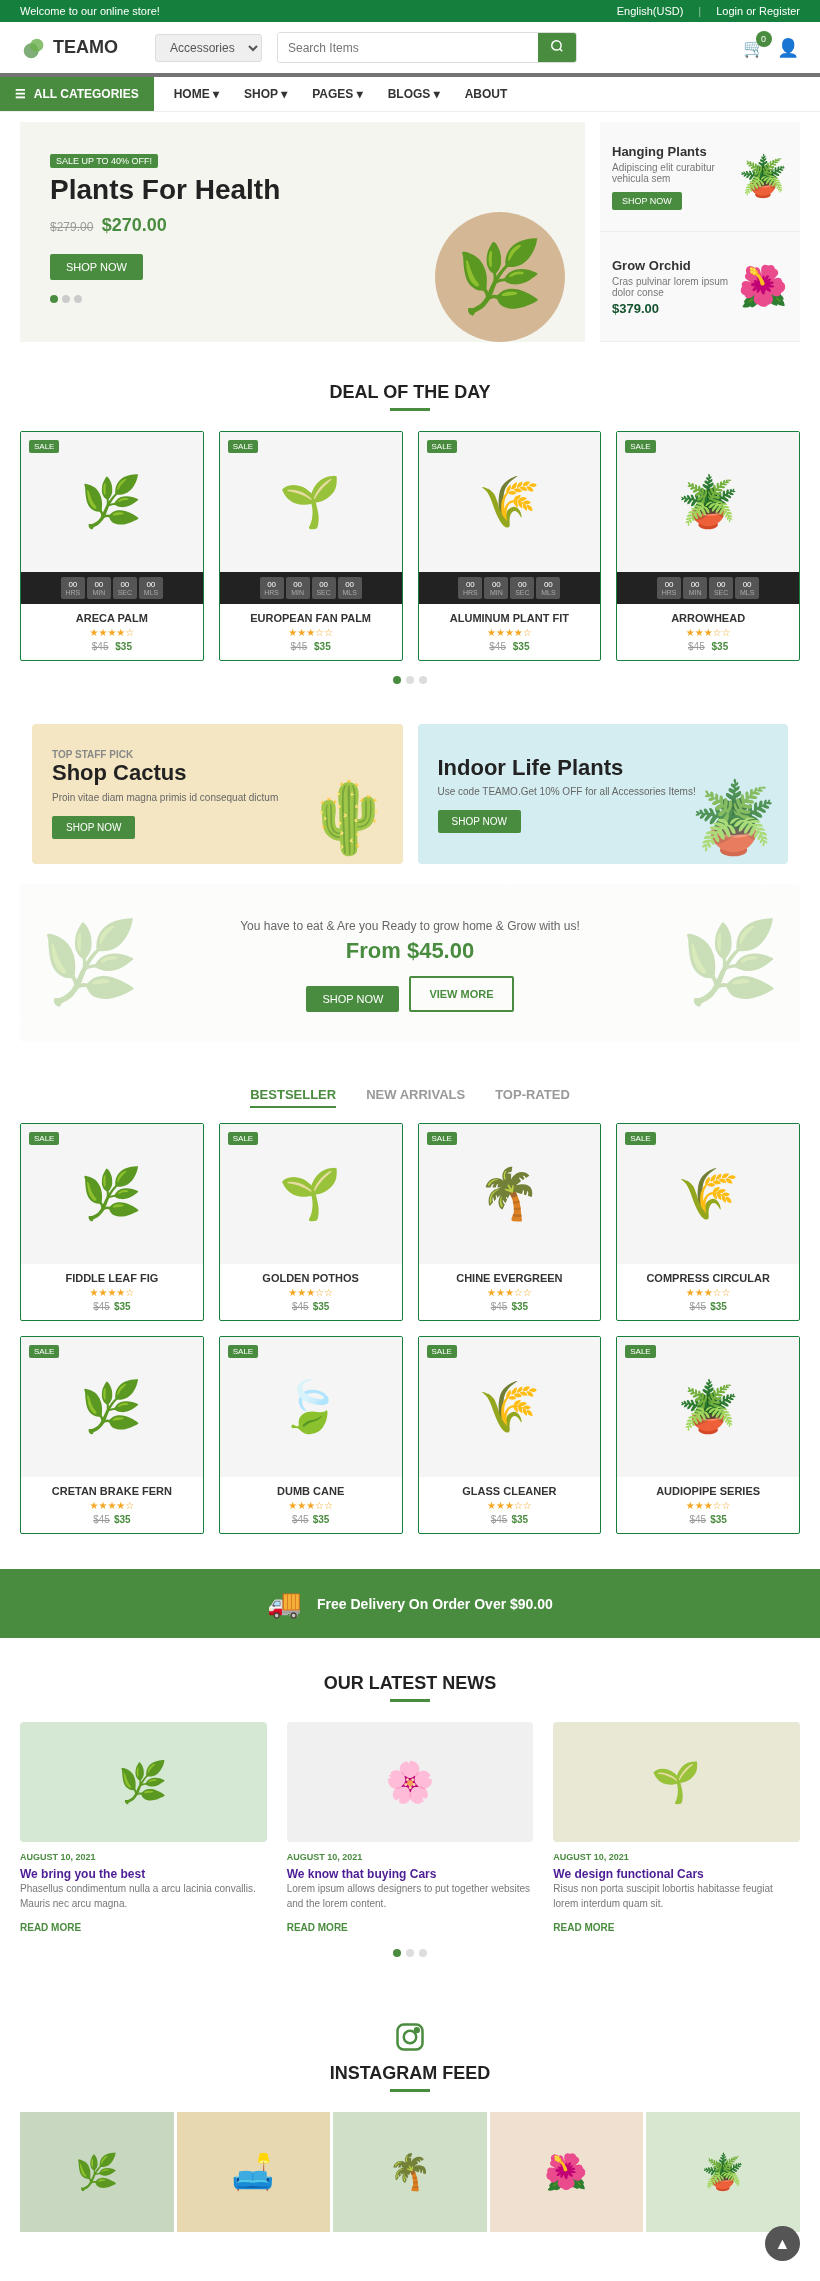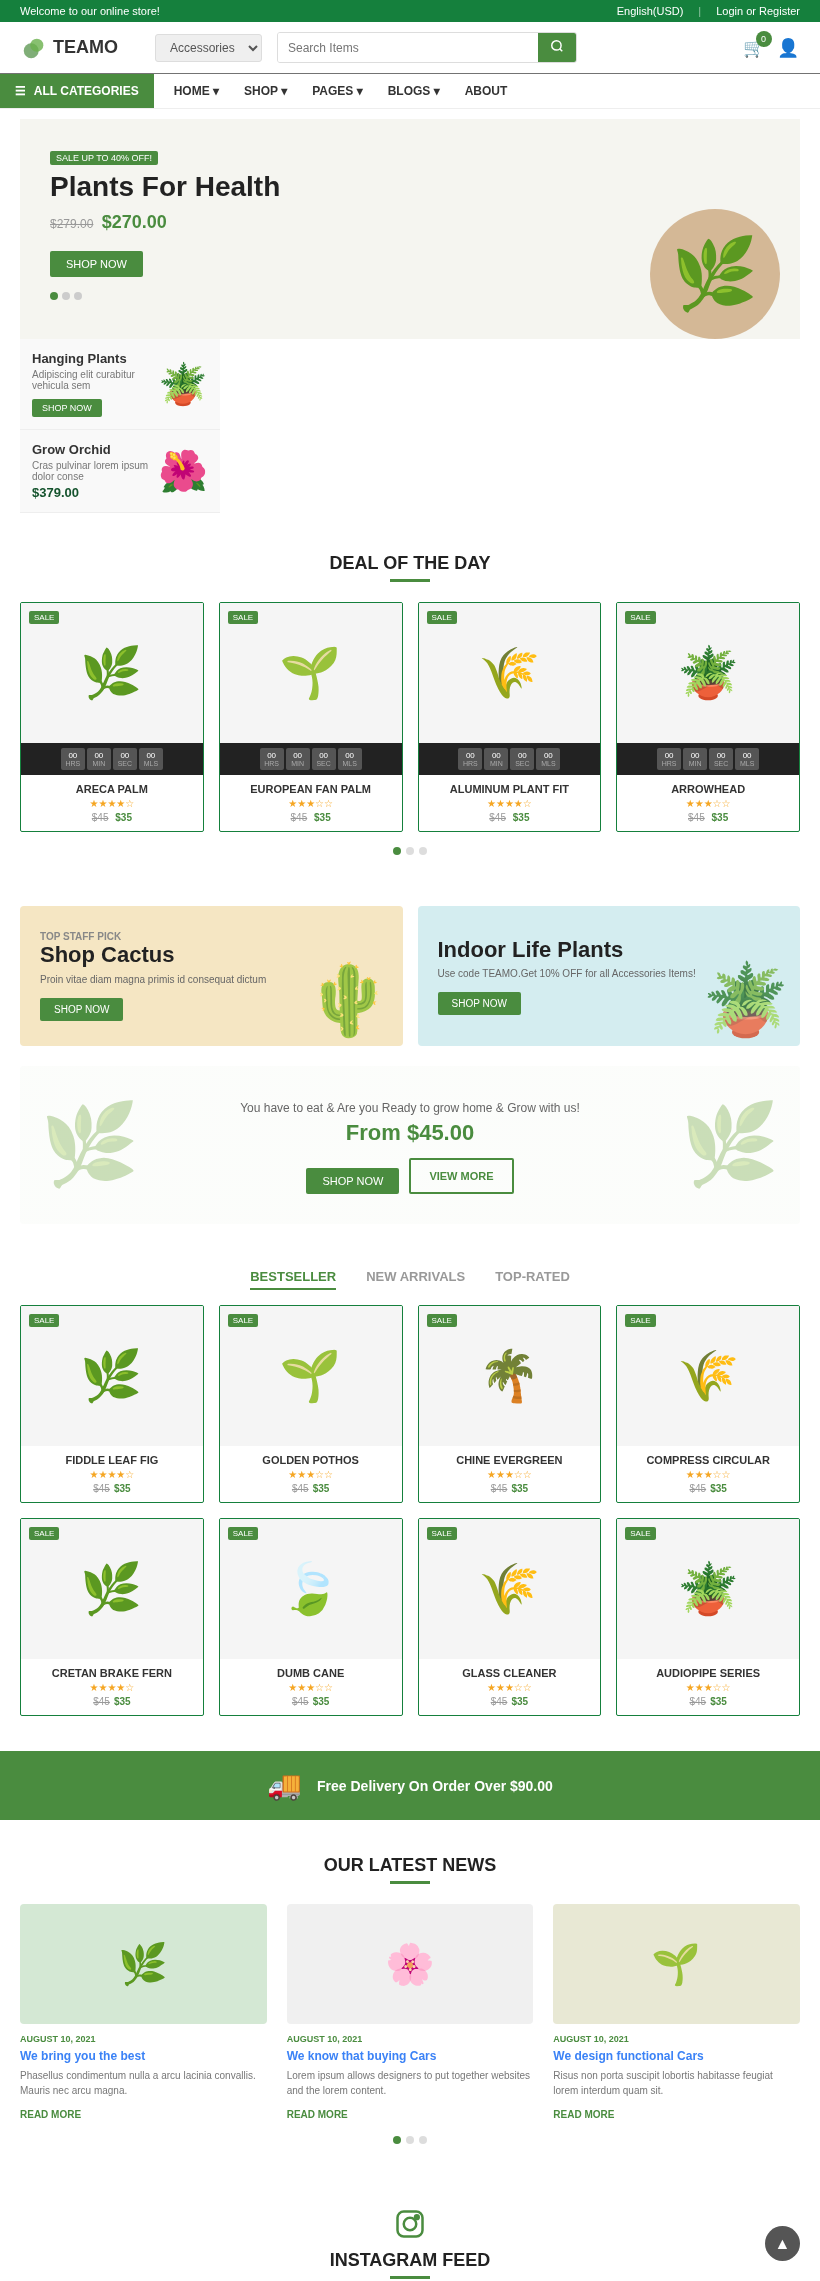--- a/index.html
+++ b/index.html
@@ -2,39 +2,39 @@
 <html><head>
   <meta charset="utf-8">
   <style>
     * { margin: 0; padding: 0; box-sizing: border-box; }
     body { font-family: Arial, sans-serif; font-size: 13px; color: #333; background: #fff; width: 820px; }
 
     
     .top-bar { background: #15803d; color: #fff; font-size: 11px; padding: 5px 20px; display: flex; justify-content: space-between; align-items: center; }
 
     
-    .header { display: flex; align-items: center; padding: 10px 20px; border-bottom: 1px solid #737373; gap: 15px; }
+    .header { display: flex; align-items: center; padding: 10px 20px; border-bottom: 4px solid #737373; gap: 15px; }
     .logo { display: flex; align-items: center; gap: 5px; font-weight: bold; font-size: 18px; color: #333; min-width: 120px; }
     .logo-icon { width: 28px; height: 28px; }
     .nav-dropdown { font-size: 12px; color: #555; border: 1px solid #ddd; padding: 5px 10px; border-radius: 3px; cursor: pointer; }
     .search-bar { display: flex; flex: 1; max-width: 300px; border: 1px solid #ddd; border-radius: 3px; overflow: hidden; }
     .search-bar input { border: none; outline: none; padding: 6px 10px; flex: 1; font-size: 12px; }
     .search-btn { background: #4a8c3f; border: none; padding: 6px 12px; cursor: pointer; color: #fff; }
     .header-icons { display: flex; align-items: center; gap: 12px; margin-left: auto; }
     .header-icon { font-size: 18px; cursor: pointer; color: #555; position: relative; }
     .cart-badge { position: absolute; top: -6px; right: -6px; background: #4a8c3f; color: #fff; border-radius: 50%; width: 16px; height: 16px; font-size: 9px; display: flex; align-items: center; justify-content: center; }
 
     
     .main-nav { display: flex; align-items: stretch; background: #fff; border-bottom: 1px solid #eee; }
     .all-categories { background: #4a8c3f; color: #fff; padding: 10px 15px; font-size: 12px; font-weight: bold; display: flex; align-items: center; gap: 8px; cursor: pointer; min-width: 150px; }
     .nav-links { display: flex; align-items: flex-end; gap: 5px; padding: 0 10px; }
     .nav-link { padding: 10px 10px; font-size: 12px; font-weight: bold; color: #333; cursor: pointer; display: flex; align-items: center; gap: 3px; }
 
     
-    .hero-section { display: flex; padding: 0 0 15px 0; gap: 0; flex-direction: column; }
+    .hero-section { display: flex; padding: 0 0 15px 0; gap: 15px; }
     .hero-main { flex: 1; background: #f5f5f0; position: relative; padding: 30px; min-height: 220px; overflow: hidden; }
     .hero-badge { background: #4a8c3f; color: #fff; font-size: 9px; padding: 2px 6px; border-radius: 2px; display: inline-block; margin-bottom: 5px; }
     .hero-title { font-size: 28px; font-weight: bold; line-height: 1.2; color: #222; }
     .hero-price { margin: 8px 0; font-size: 12px; }
     .hero-price .old { text-decoration: line-through; color: #999; margin-right: 5px; }
     .hero-price .new { color: #4a8c3f; font-weight: bold; font-size: 18px; }
     .shop-btn { background: #4a8c3f; color: #fff; border: none; padding: 7px 16px; font-size: 11px; cursor: pointer; border-radius: 2px; margin-top: 10px; display: inline-block; }
     .hero-dots { display: flex; gap: 4px; margin-top: 15px; }
     .hero-dot { width: 8px; height: 8px; border-radius: 50%; background: #ccc; }
     .hero-dot.active { background: #4a8c3f; }
@@ -60,21 +60,21 @@
     .countdown-item { background: #555; color: #fff; font-size: 8px; padding: 3px 4px; text-align: center; border-radius: 2px; min-width: 24px; }
     .countdown-item span { display: block; font-size: 7px; color: #aaa; }
     .product-info { padding: 8px; }
     .product-name { font-size: 11px; font-weight: bold; text-align: center; color: #333; }
     .stars { color: #f5a623; font-size: 10px; text-align: center; margin: 3px 0; }
     .product-prices { text-align: center; font-size: 10px; }
     .product-prices .old { text-decoration: line-through; color: #999; margin-right: 4px; }
     .product-prices .new { color: #4a8c3f; font-weight: bold; }
 
     
-    .promo-banners { display: grid; grid-template-columns: 1fr 1fr; gap: 15px; padding: 0 20px 20px; margin-top: 11px; }
+    .promo-banners { display: grid; grid-template-columns: 1fr 1fr; gap: 15px; padding: 0 32px 20px; }
     .promo-banner { border-radius: 4px; padding: 20px; position: relative; overflow: hidden; min-height: 140px; display: flex; align-items: center; }
     .promo-banner.yellow { background: #f5e6c3; }
     .promo-banner.blue { background: #d4edf0; }
     .promo-text { z-index: 1; }
     .promo-sub { font-size: 10px; color: #888; font-weight: bold; text-transform: uppercase; }
     .promo-title { font-size: 22px; font-weight: bold; color: #222; line-height: 1.2; }
     .promo-desc { font-size: 10px; color: #666; margin: 5px 0; }
     .promo-btn { background: #4a8c3f; color: #fff; border: none; padding: 6px 14px; font-size: 10px; cursor: pointer; border-radius: 2px; display: inline-block; margin-top: 8px; }
     .promo-plant { font-size: 70px; position: absolute; right: 10px; bottom: 5px; opacity: 0.8; }
 
@@ -98,21 +98,21 @@
     
     .delivery-banner { background: #4a8c3f; color: #fff; padding: 18px 20px; display: flex; align-items: center; justify-content: center; gap: 15px; margin: 10px 0; }
     .delivery-icon { font-size: 28px; }
     .delivery-text { font-size: 14px; font-weight: bold; }
 
     
     .news-grid { display: grid; grid-template-columns: repeat(3, 1fr); gap: 20px; }
     .news-card { }
     .news-img { background: #e8e8e8; height: 120px; border-radius: 4px; display: flex; align-items: center; justify-content: center; font-size: 40px; overflow: hidden; margin-bottom: 10px; }
     .news-date { font-size: 9px; color: #4a8c3f; font-weight: bold; margin-bottom: 5px; }
-    .news-title { font-size: 12px; font-weight: bold; color: #3b82f6; margin-bottom: 5px; }
+    .news-title { font-size: 12px; font-weight: bold; color: #4c1d95; }
     .news-desc { font-size: 10px; color: #777; line-height: 1.5; margin-bottom: 8px; }
     .read-more { font-size: 10px; color: #4a8c3f; font-weight: bold; text-transform: uppercase; cursor: pointer; }
 
     
     .instagram-section { padding: 25px 20px 15px; }
     .instagram-icon { text-align: center; font-size: 24px; color: #4a8c3f; margin-bottom: 5px; }
     .instagram-grid { display: grid; grid-template-columns: repeat(5, 1fr); gap: 3px; margin-top: 15px; }
     .instagram-item { height: 120px; background: #e0e0e0; display: flex; align-items: center; justify-content: center; font-size: 35px; overflow: hidden; }
 
     

